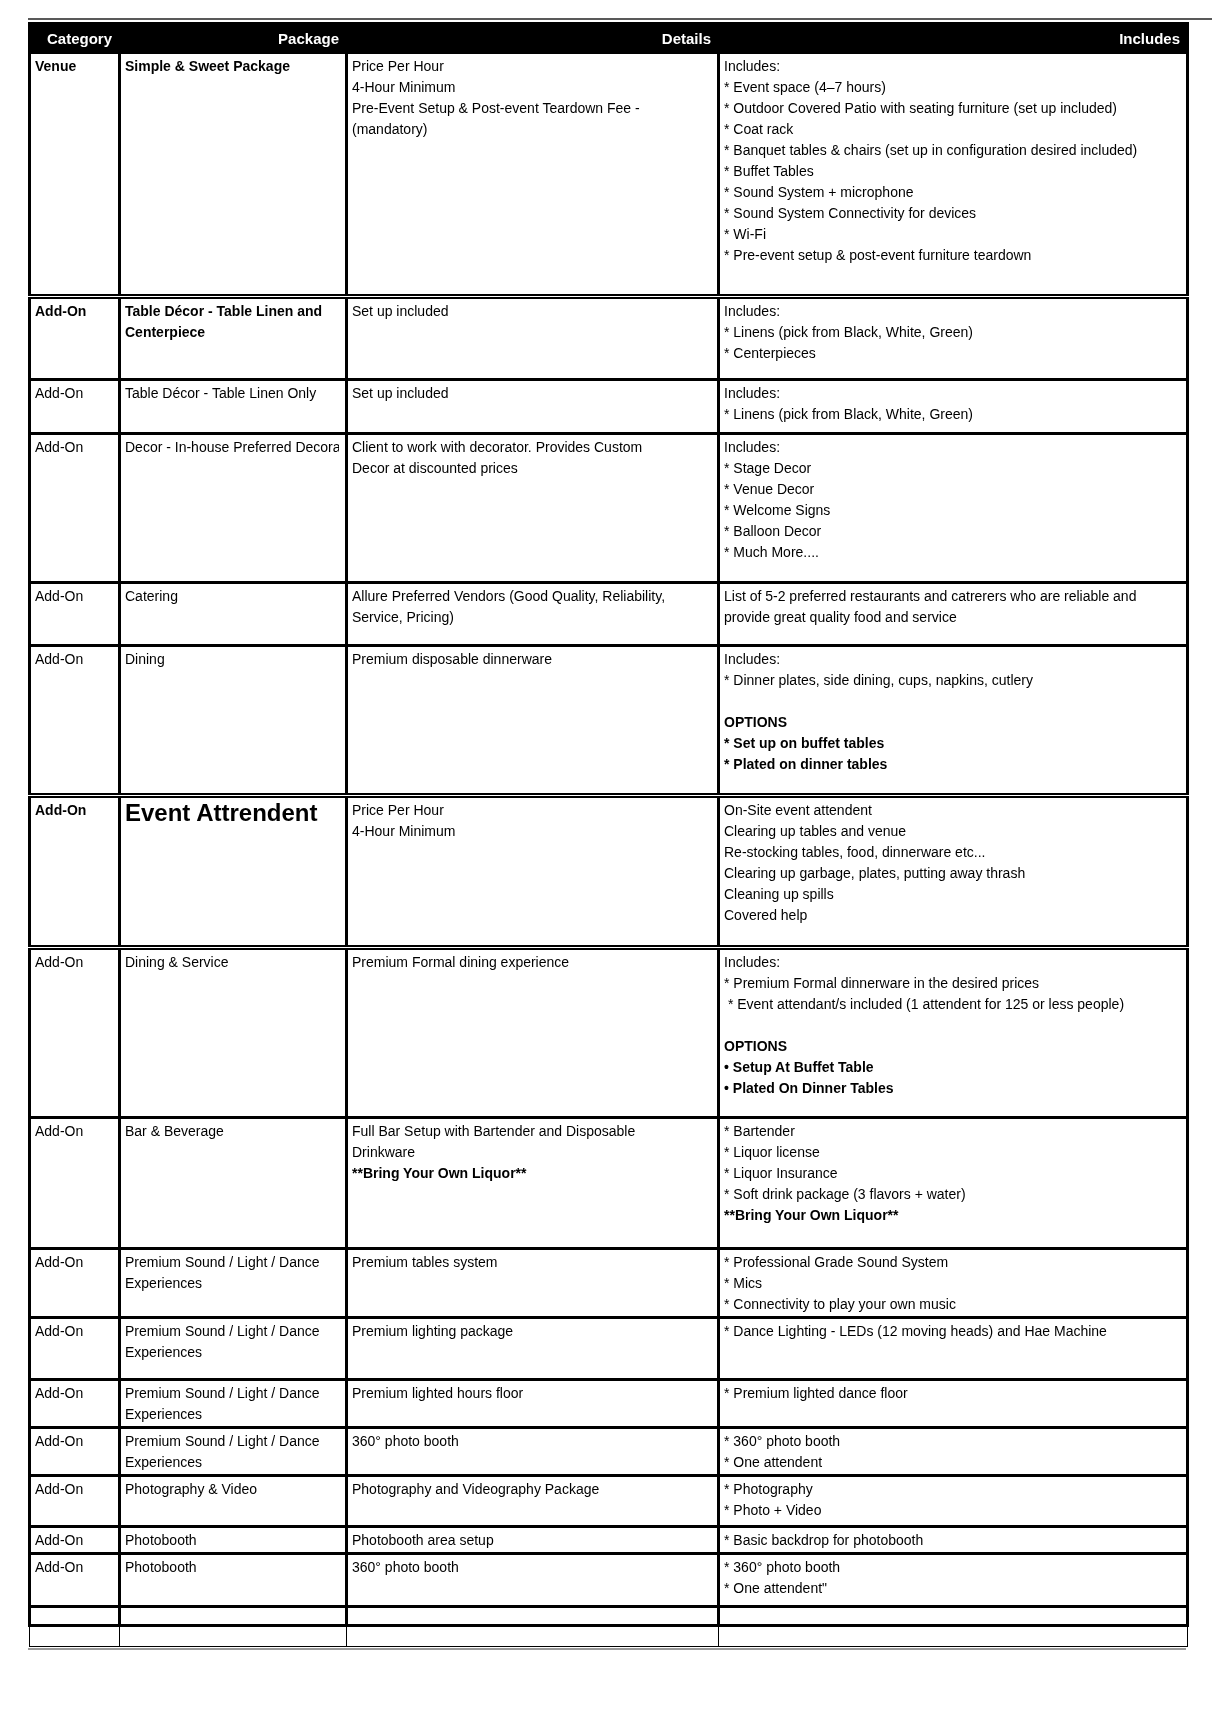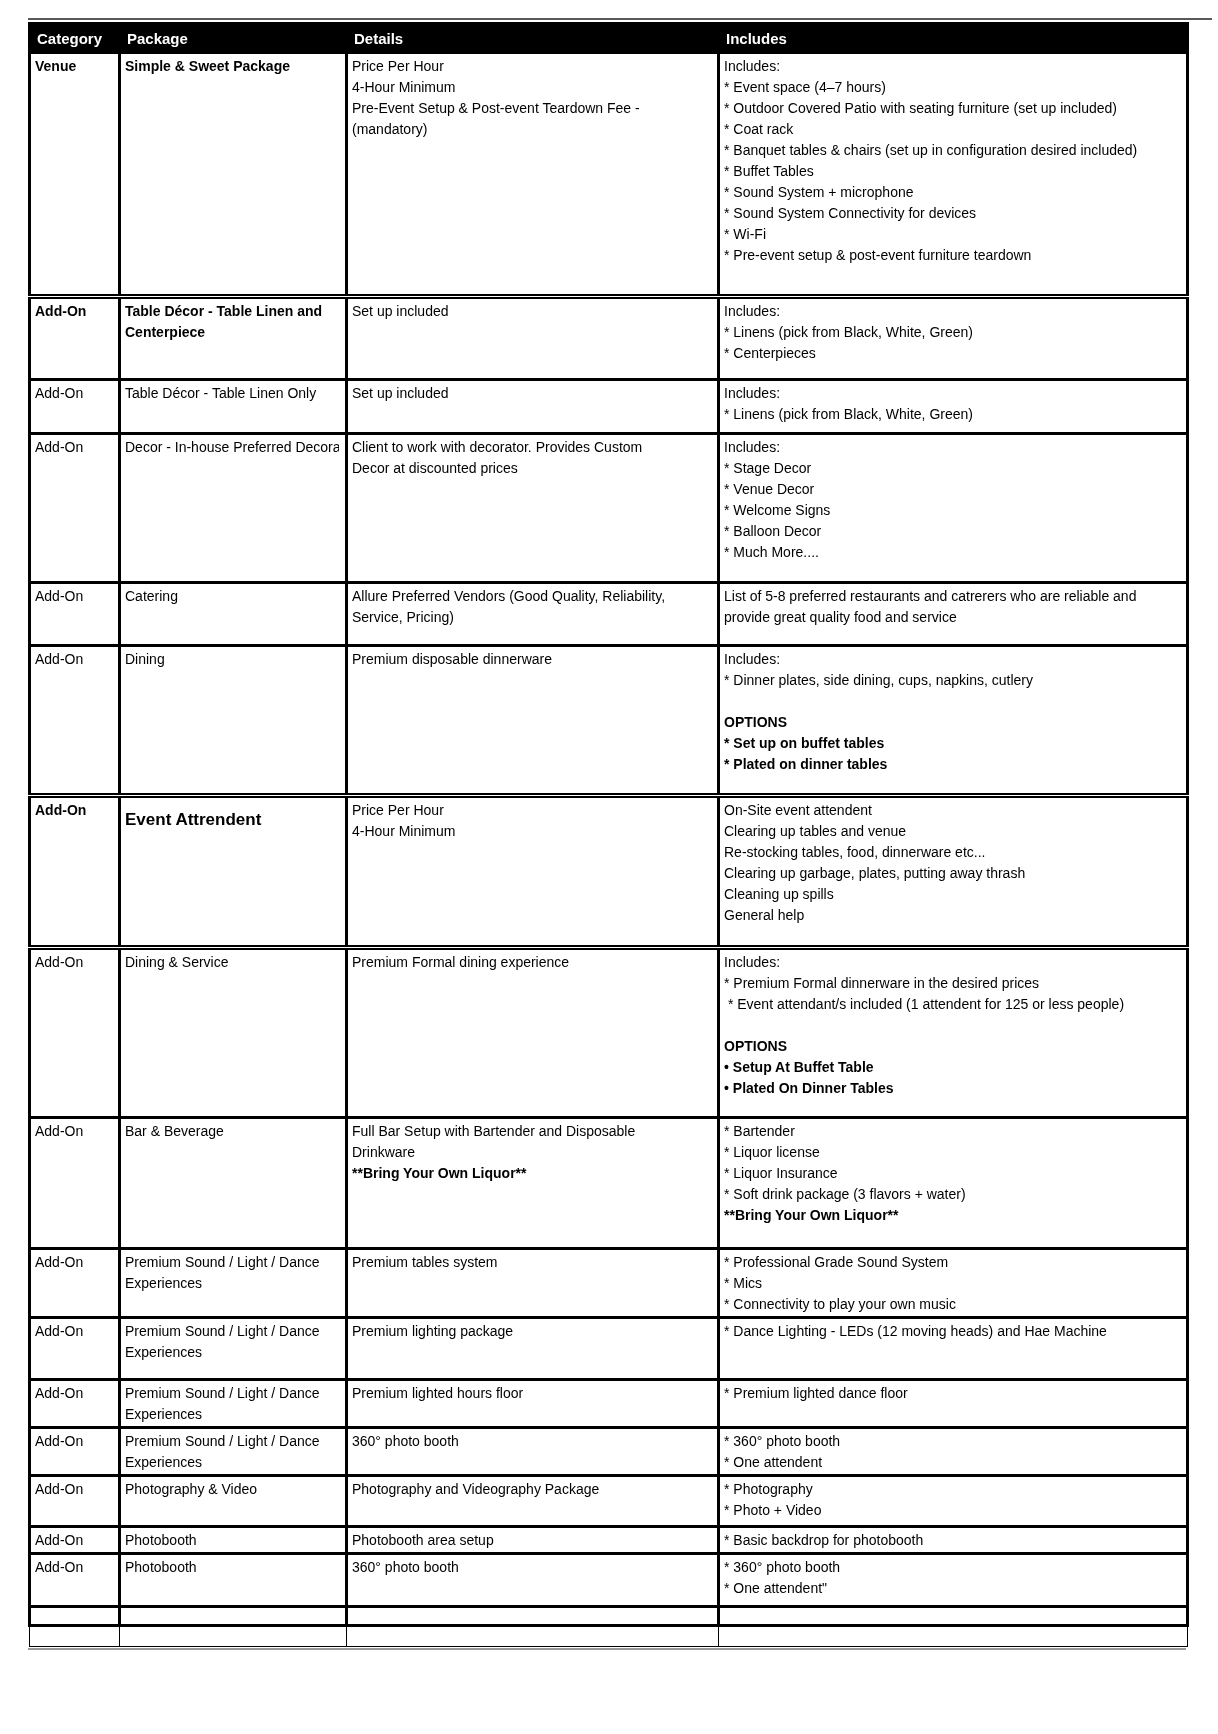--- a/index.html
+++ b/index.html
@@ -5,30 +5,30 @@
   html,body{margin:0;padding:0;background:#ffffff;}
   .canvas{
     position:relative;width:1218px;height:1734px;background:#ffffff;overflow:hidden;
     font-family:"Liberation Sans",sans-serif;color:#000;
   }
   .table-wrap{position:absolute;left:28px;top:18px;}
   .topline{width:1184px;height:2px;background:#595959;margin-bottom:2px;}
   .bottomline{width:1158px;height:2px;background:#9a9a9a;margin-top:1px;}
   table{border-collapse:collapse;table-layout:fixed;width:1158px;}
   th{
-    background:#000;color:#fff;text-align:left;font-weight:bold;font-size:15px;
+    background:#000;color:#fff;text-align:right;font-weight:bold;font-size:15px;
     padding:3px 6px;border:3px solid #000;height:20px;vertical-align:middle;
   }
   td{
     border:3px solid #000;vertical-align:top;background:#fff;
     padding:2px 6px 1px 4px;
   }
   .line{font-size:14px;line-height:21px;min-height:21px;white-space:pre;overflow:hidden;}
   .b{font-weight:bold;}
-  .lg{font-size:17px;line-height:25px;min-height:25px;margin-top:7px;}
+  .lg{font-size:24px;line-height:25px;min-height:25px;}
   tr.thin td{border-width:1px;}
   tr.dblt td{border-top:5px double #000;}
 </style>
 </head>
 <body>
 
 <div class="canvas">
   <div class="table-wrap">
     <div class="topline"></div>
     <table>
@@ -130,21 +130,21 @@
               <div class="line">Add-On</div>
             </td>
             <td>
               <div class="line">Catering</div>
             </td>
             <td>
               <div class="line">Allure Preferred Vendors (Good Quality, Reliability,</div>
               <div class="line">Service, Pricing)</div>
             </td>
             <td>
-              <div class="line">List of 5-8 preferred restaurants and catrerers who are reliable and</div>
+              <div class="line">List of 5-2 preferred restaurants and catrerers who are reliable and</div>
               <div class="line">provide great quality food and service</div>
             </td>
           </tr>
           <tr style="height: 150px;">
             <td>
               <div class="line">Add-On</div>
             </td>
             <td>
               <div class="line">Dining</div>
             </td>
@@ -170,21 +170,21 @@
             <td>
               <div class="line">Price Per Hour</div>
               <div class="line">4-Hour Minimum</div>
             </td>
             <td>
               <div class="line">On-Site event attendent</div>
               <div class="line">Clearing up tables and venue</div>
               <div class="line">Re-stocking tables, food, dinnerware etc...</div>
               <div class="line">Clearing up garbage, plates, putting away thrash</div>
               <div class="line">Cleaning up spills</div>
-              <div class="line">General help</div>
+              <div class="line">Covered help</div>
             </td>
           </tr>
           <tr class="dblt" style="height: 170px;">
             <td>
               <div class="line">Add-On</div>
             </td>
             <td>
               <div class="line">Dining &amp; Service</div>
             </td>
             <td>

